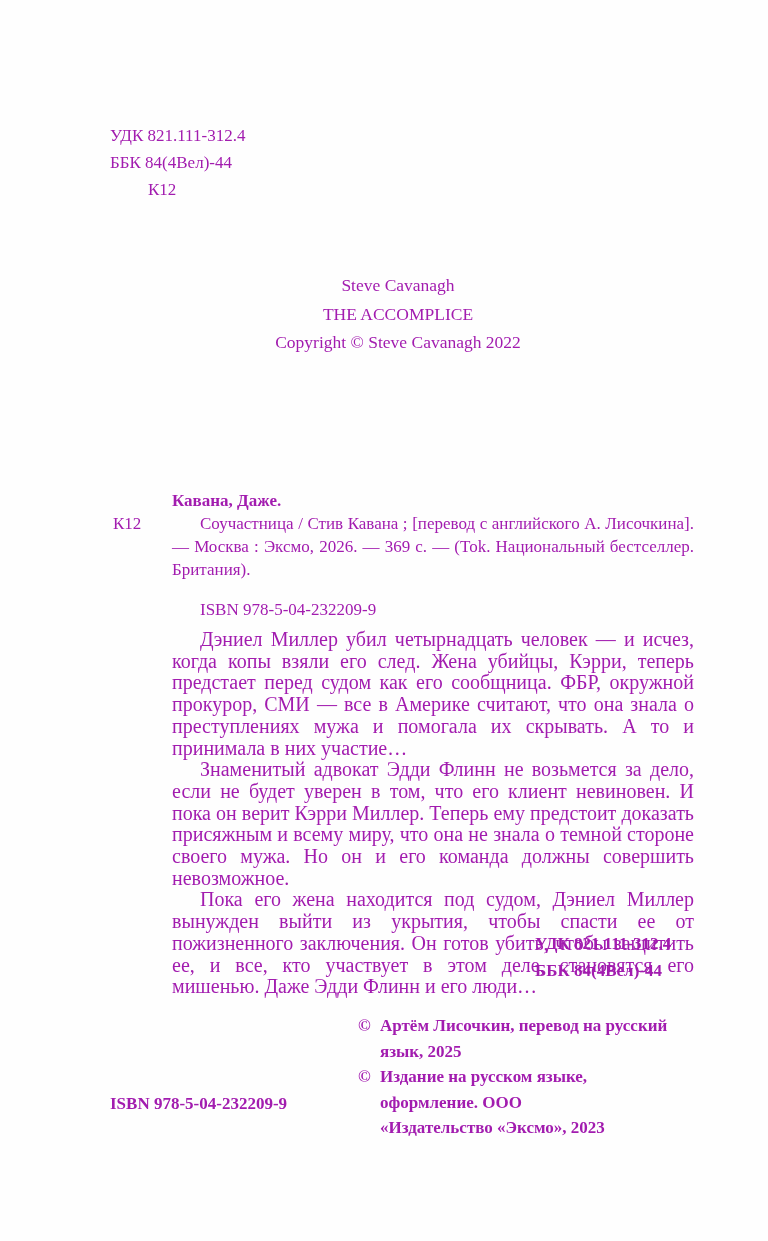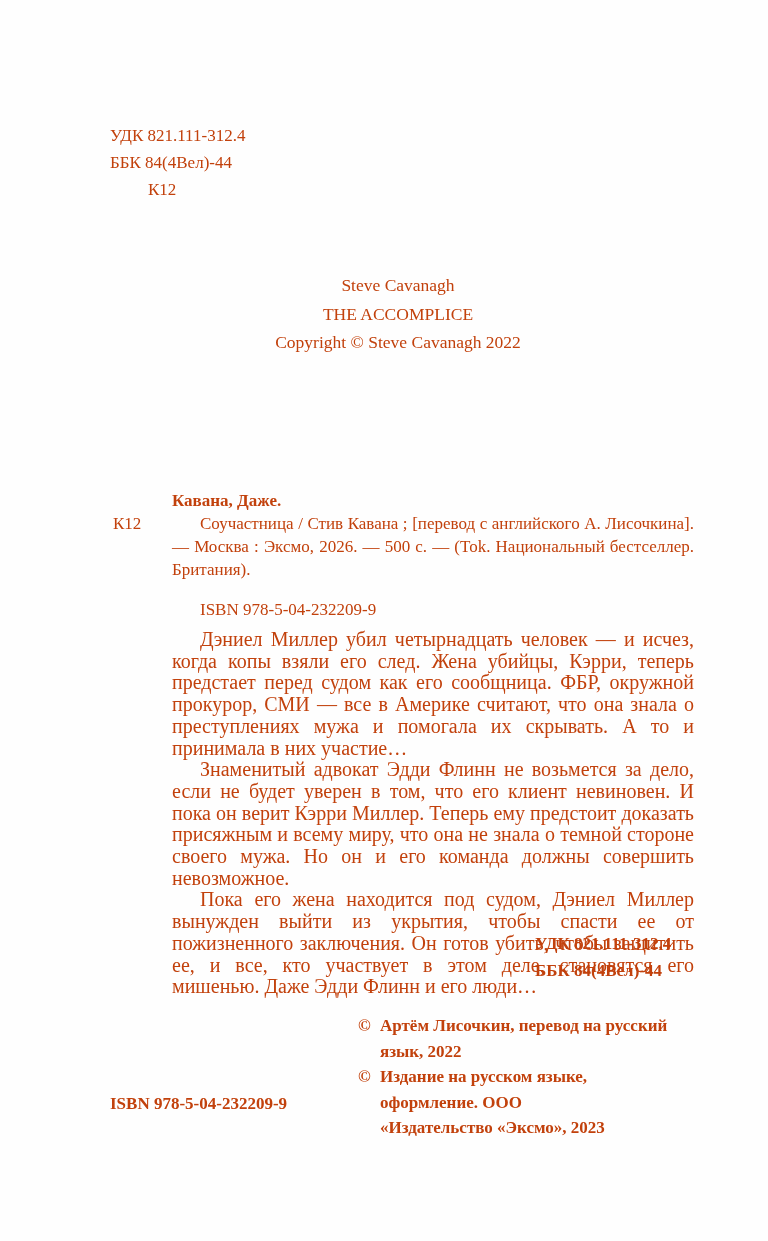--- a/index.html
+++ b/index.html
@@ -3,21 +3,21 @@
 <meta charset="utf-8">
 <style>
   * { margin: 0; padding: 0; box-sizing: border-box; }
   html, body { background: #e8e8e8; }
   .page {
     position: relative;
     width: 768px;
     height: 1241px;
     margin: 0 auto;
     background: #fefefe;
-    color: #c2410c;
+    color: #a21caf;
     font-family: "Liberation Serif", "DejaVu Serif", serif;
     overflow: hidden;
   }
   
   .codes-top {
     position: absolute;
     left: 110px;
     top: 122px;
     font-size: 17px;
     line-height: 27px;
@@ -121,21 +121,21 @@
   <div class="title-block">
     <div>Steve Cavanagh</div>
     <div>THE ACCOMPLICE</div>
     <div>Copyright © Steve Cavanagh 2022</div>
   </div>
 
   <div class="catalog">
     <div class="catalog-code">К12</div>
     <div class="catalog-body">
       <div class="catalog-author">Кавана, Даже.</div>
-      <p class="catalog-desc">Соучастница / Стив Кавана ; [перевод с английского А. Лисочкина]. — Москва : Эксмо, 2026. — 500 с. — (Tok. Национальный бестселлер. Британия).</p>
+      <p class="catalog-desc">Соучастница / Стив Кавана ; [перевод с английского А. Лисочкина]. — Москва : Эксмо, 2026. — 369 с. — (Tok. Национальный бестселлер. Британия).</p>
     </div>
   </div>
 
   <div class="isbn-top">ISBN 978-5-04-232209-9</div>
 
   <div class="annotation">
     <p>Дэниел Миллер убил четырнадцать человек — и исчез, когда копы взяли его след. Жена убийцы, Кэрри, теперь предстает перед судом как его сообщница. ФБР, окружной прокурор, СМИ — все в Америке считают, что она знала о преступлениях мужа и помогала их скрывать. А то и принимала в них участие…</p>
     <p>Знаменитый адвокат Эдди Флинн не возьмется за дело, если не будет уверен в том, что его клиент невиновен. И пока он верит Кэрри Миллер. Теперь ему предстоит доказать присяжным и всему миру, что она не знала о темной стороне своего мужа. Но он и его команда должны совершить невозможное.</p>
     <p>Пока его жена находится под судом, Дэниел Миллер вынужден выйти из укрытия, чтобы спасти ее от пожизненного заключения. Он готов убить, чтобы защитить ее, и все, кто участвует в этом деле, становятся его мишенью. Даже Эдди Флинн и его люди…</p>
   </div>
@@ -144,21 +144,21 @@
     <div>УДК 821.111-312.4</div>
     <div>ББК 84(4Вел)-44</div>
   </div>
 
   <div class="isbn-bottom">ISBN 978-5-04-232209-9</div>
 
   <div class="copyright-list">
     <div class="c-item">
       <span class="c-mark">©</span>
       <span class="c-text">Артём Лисочкин, перевод на русский
-язык, 2022</span>
+язык, 2025</span>
     </div>
     <div class="c-item">
       <span class="c-mark">©</span>
       <span class="c-text">Издание на русском языке,
 оформление. ООО
 «Издательство «Эксмо», 2023</span>
     </div>
   </div>
 
 </div>

